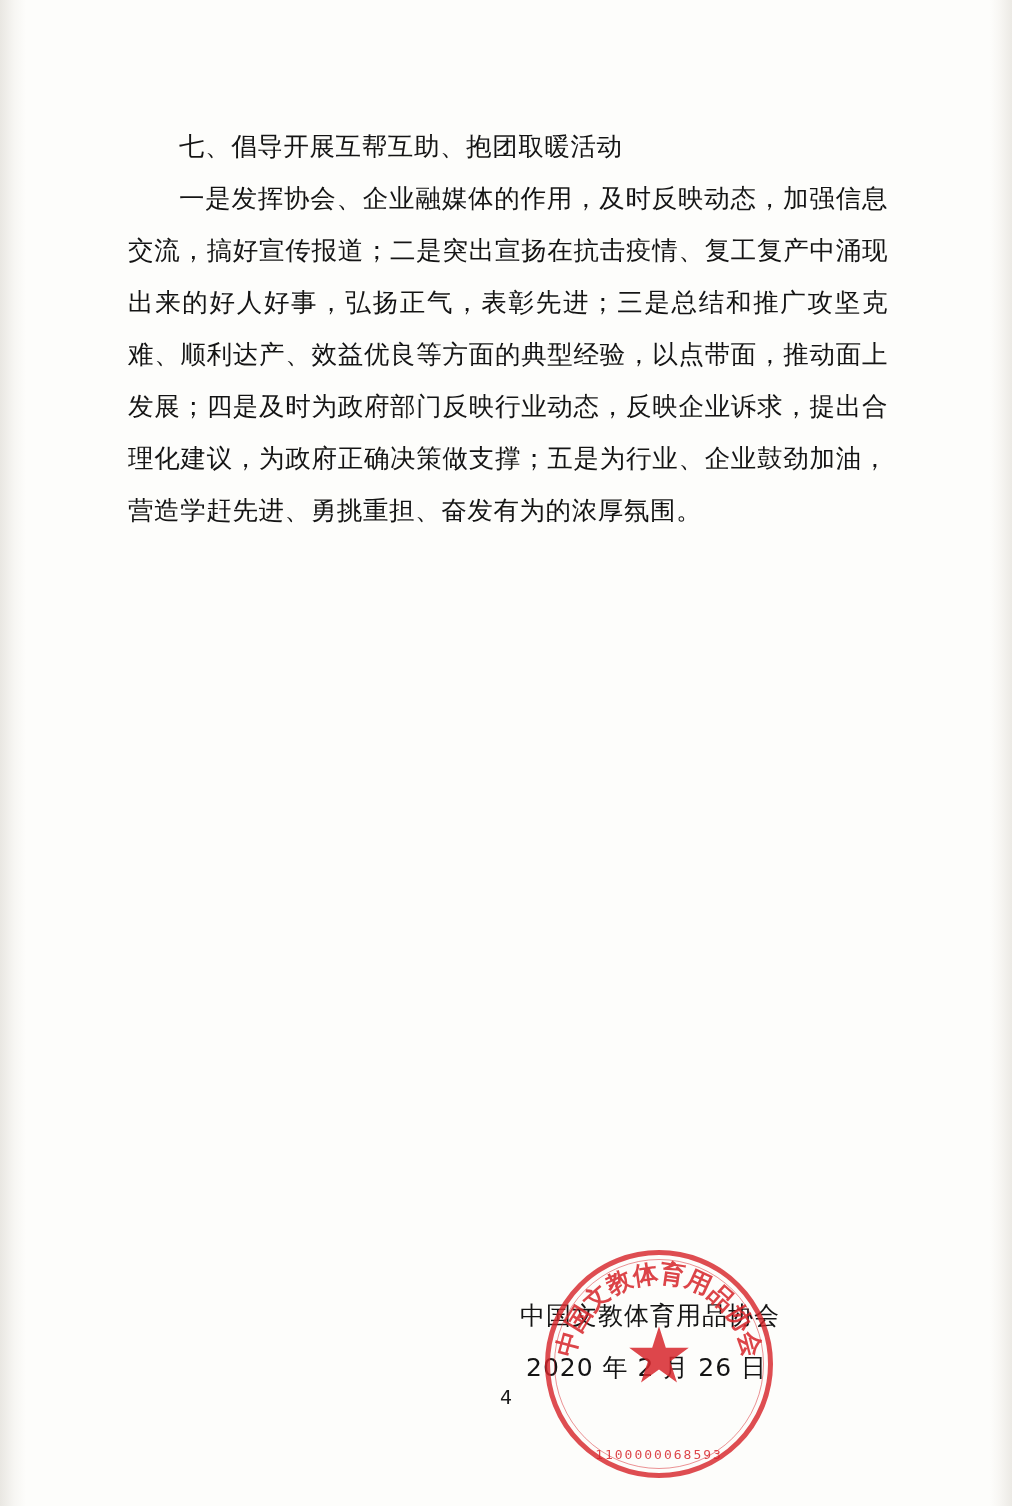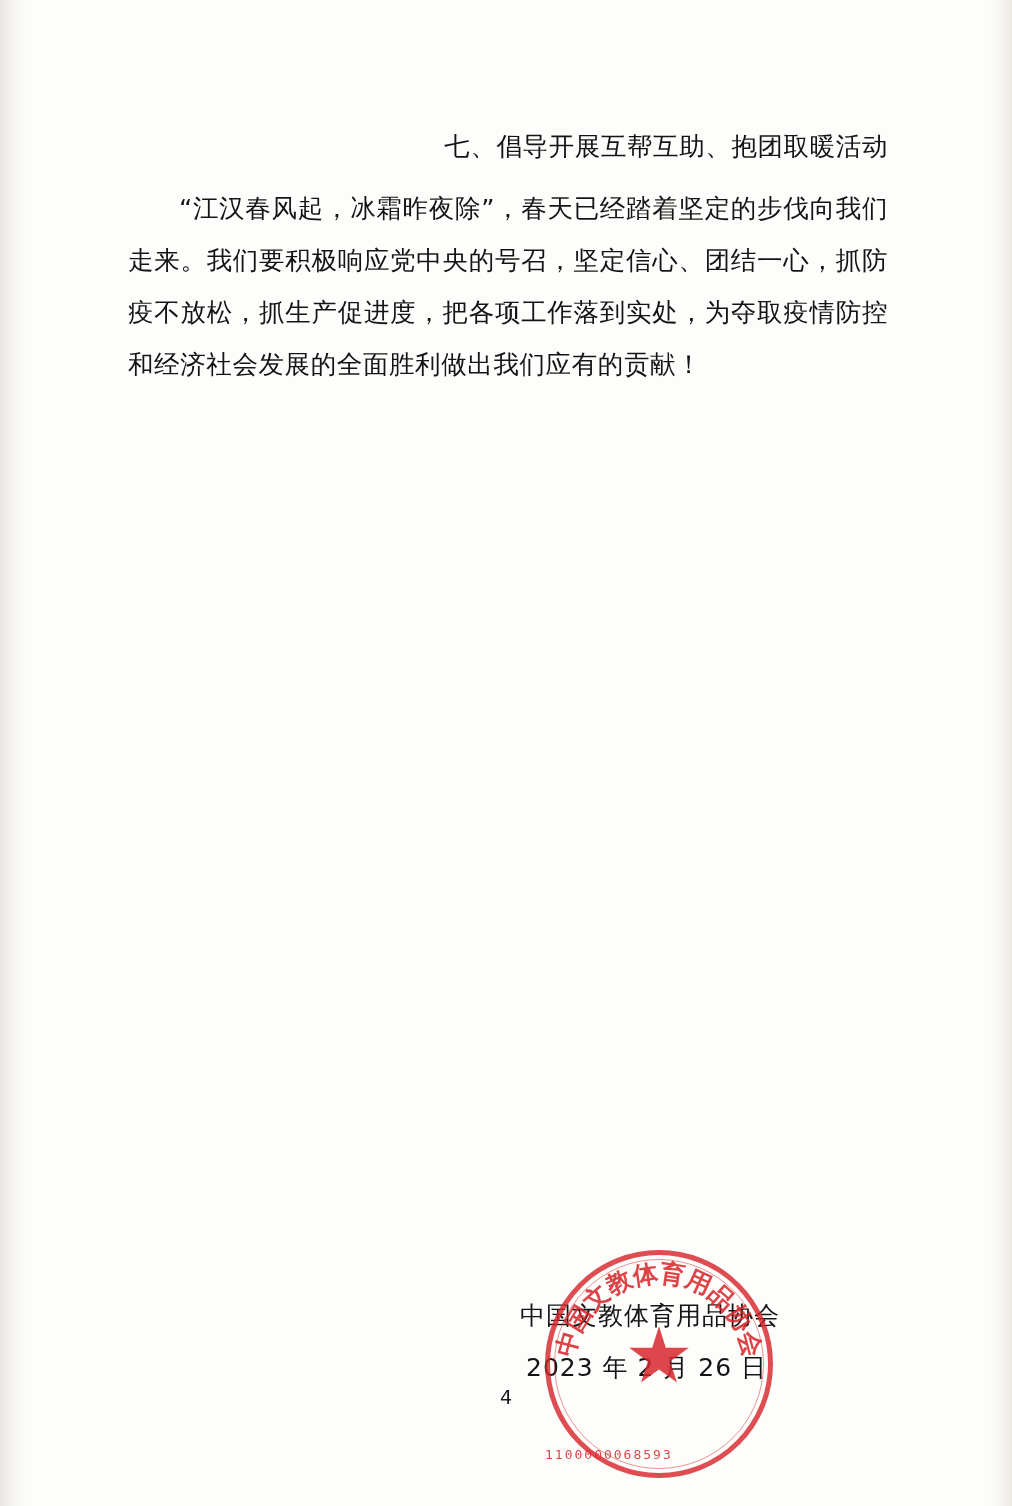--- a/index.html
+++ b/index.html
@@ -50,21 +50,20 @@
     font-weight: 500;
   }
   .heading {
     font-size: 25.5px;
     line-height: 52px;
     color: #141414;
     letter-spacing: 0.6px;
     margin: 0;
     text-indent: 2em;
     font-weight: 500;
-    text-align: right;
   }
   .gap-top { margin-top: 10px; }
   .closing-block {
     position: absolute;
     left: 520px;
     top: 1290px;
     width: 380px;
     font-size: 25px;
     line-height: 52px;
     color: #141414;
@@ -127,46 +126,47 @@
     opacity: 0.86;
     font-family: "DejaVu Sans", sans-serif;
     font-size: 25px;
     font-weight: bold;
   }
   .seal-code {
     position: absolute;
     left: 0;
     bottom: 16px;
     width: 228px;
+    text-align: center;
     color: #d7262b;
     opacity: 0.85;
     font-size: 13px;
     letter-spacing: 2px;
     font-family: "DejaVu Sans Mono", monospace;
   }
 </style>
 </head>
 <body>
 
 <div class="page">
 
   <div class="content">
 
     <p class="heading">七、倡导开展互帮互助、抱团取暖活动</p>
 
 
 
+    <p class="para">一是发挥协会、企业融媒体的作用，及时反映动态，加强信息交流，搞好宣传报道；二是突出宣扬在抗击疫情、复工复产中涌现出来的好人好事，弘扬正气，表彰先进；三是总结和推广攻坚克难、顺利达产、效益优良等方面的典型经验，以点带面，推动面上发展；四是及时为政府部门反映行业动态，反映企业诉求，提出合理化建议，为政府正确决策做支撑；五是为行业、企业鼓劲加油，营造学赶先进、勇挑重担、奋发有为的浓厚氛围。</p>
 
-    <p class="para gap-top">“江汉春风起，冰霜昨夜除”，春天已经踏着坚定的步伐向我们走来。我们要积极响应党中央的号召，坚定信心、团结一心，抓防疫不放松，抓生产促进度，把各项工作落到实处，为夺取疫情防控和经济社会发展的全面胜利做出我们应有的贡献！</p>
 
   </div>
 
   <div class="closing-block">
     <div class="closing-line">中国文教体育用品协会</div>
-    <div class="closing-line closing-date">2023 年 2 月 26 日</div>
+    <div class="closing-line closing-date">2020 年 2 月 26 日</div>
   </div>
 
   <div class="seal">
     <div class="ring"></div>
     <div class="ring-inner"></div>
     <svg class="seal-text" viewBox="0 0 228 228">
       <defs>
         <path id="sealArc" d="M 28 118 A 86 86 0 0 1 200 118"></path>
       </defs>
       <text>

